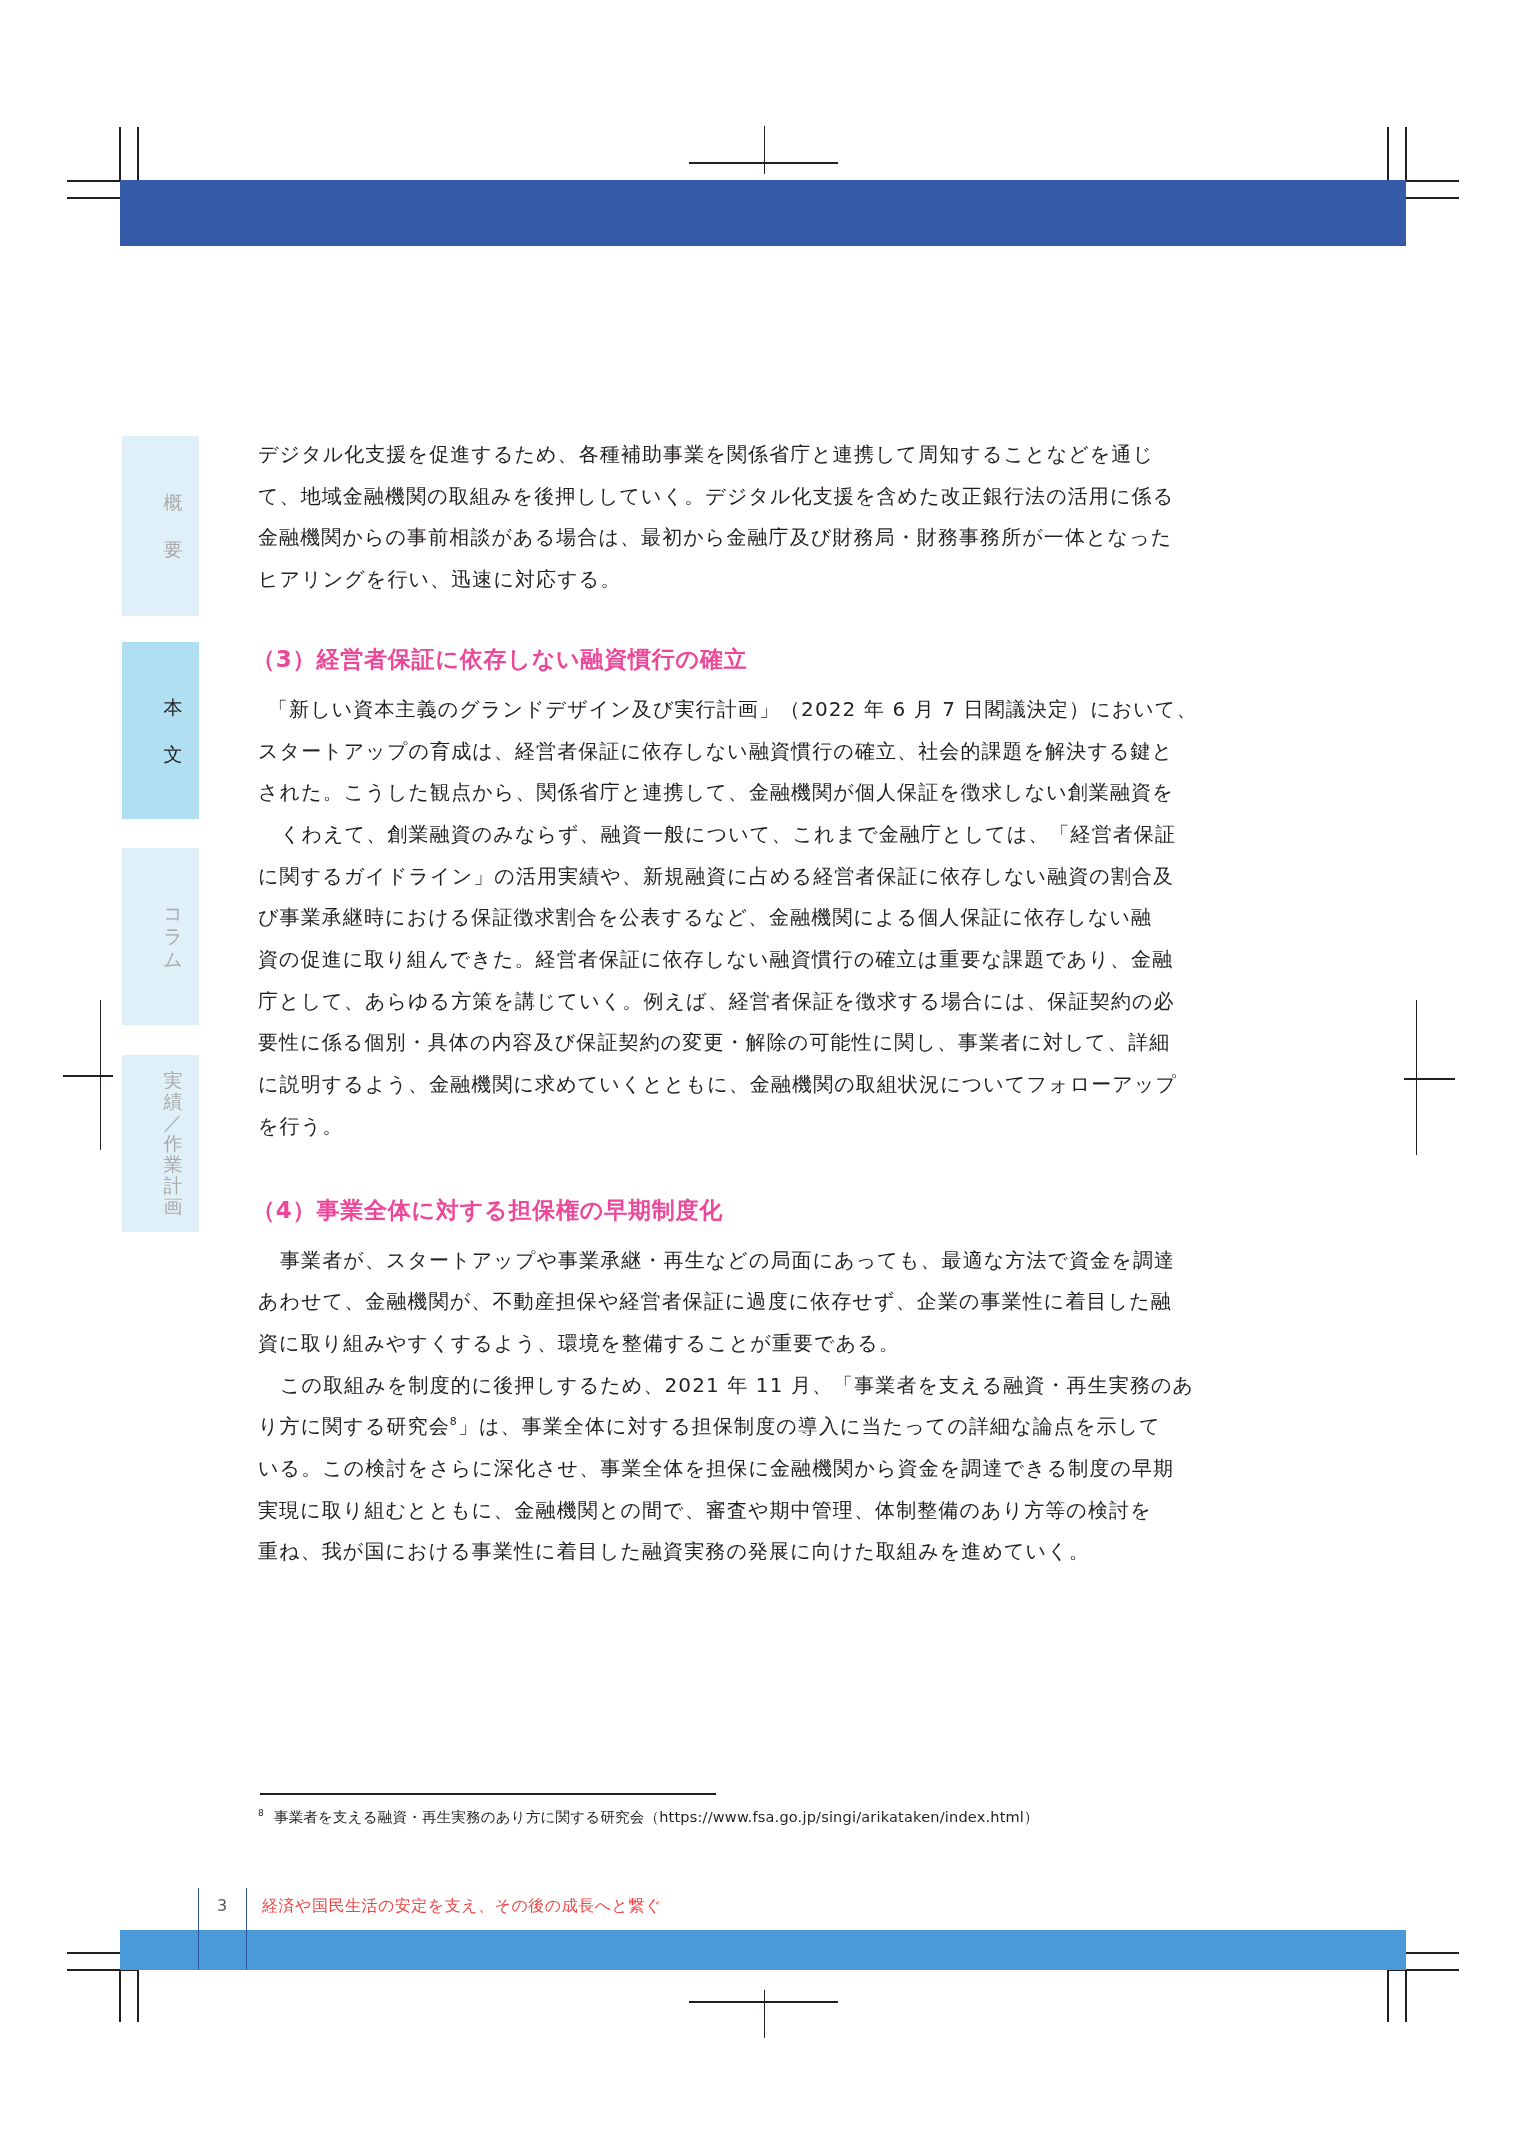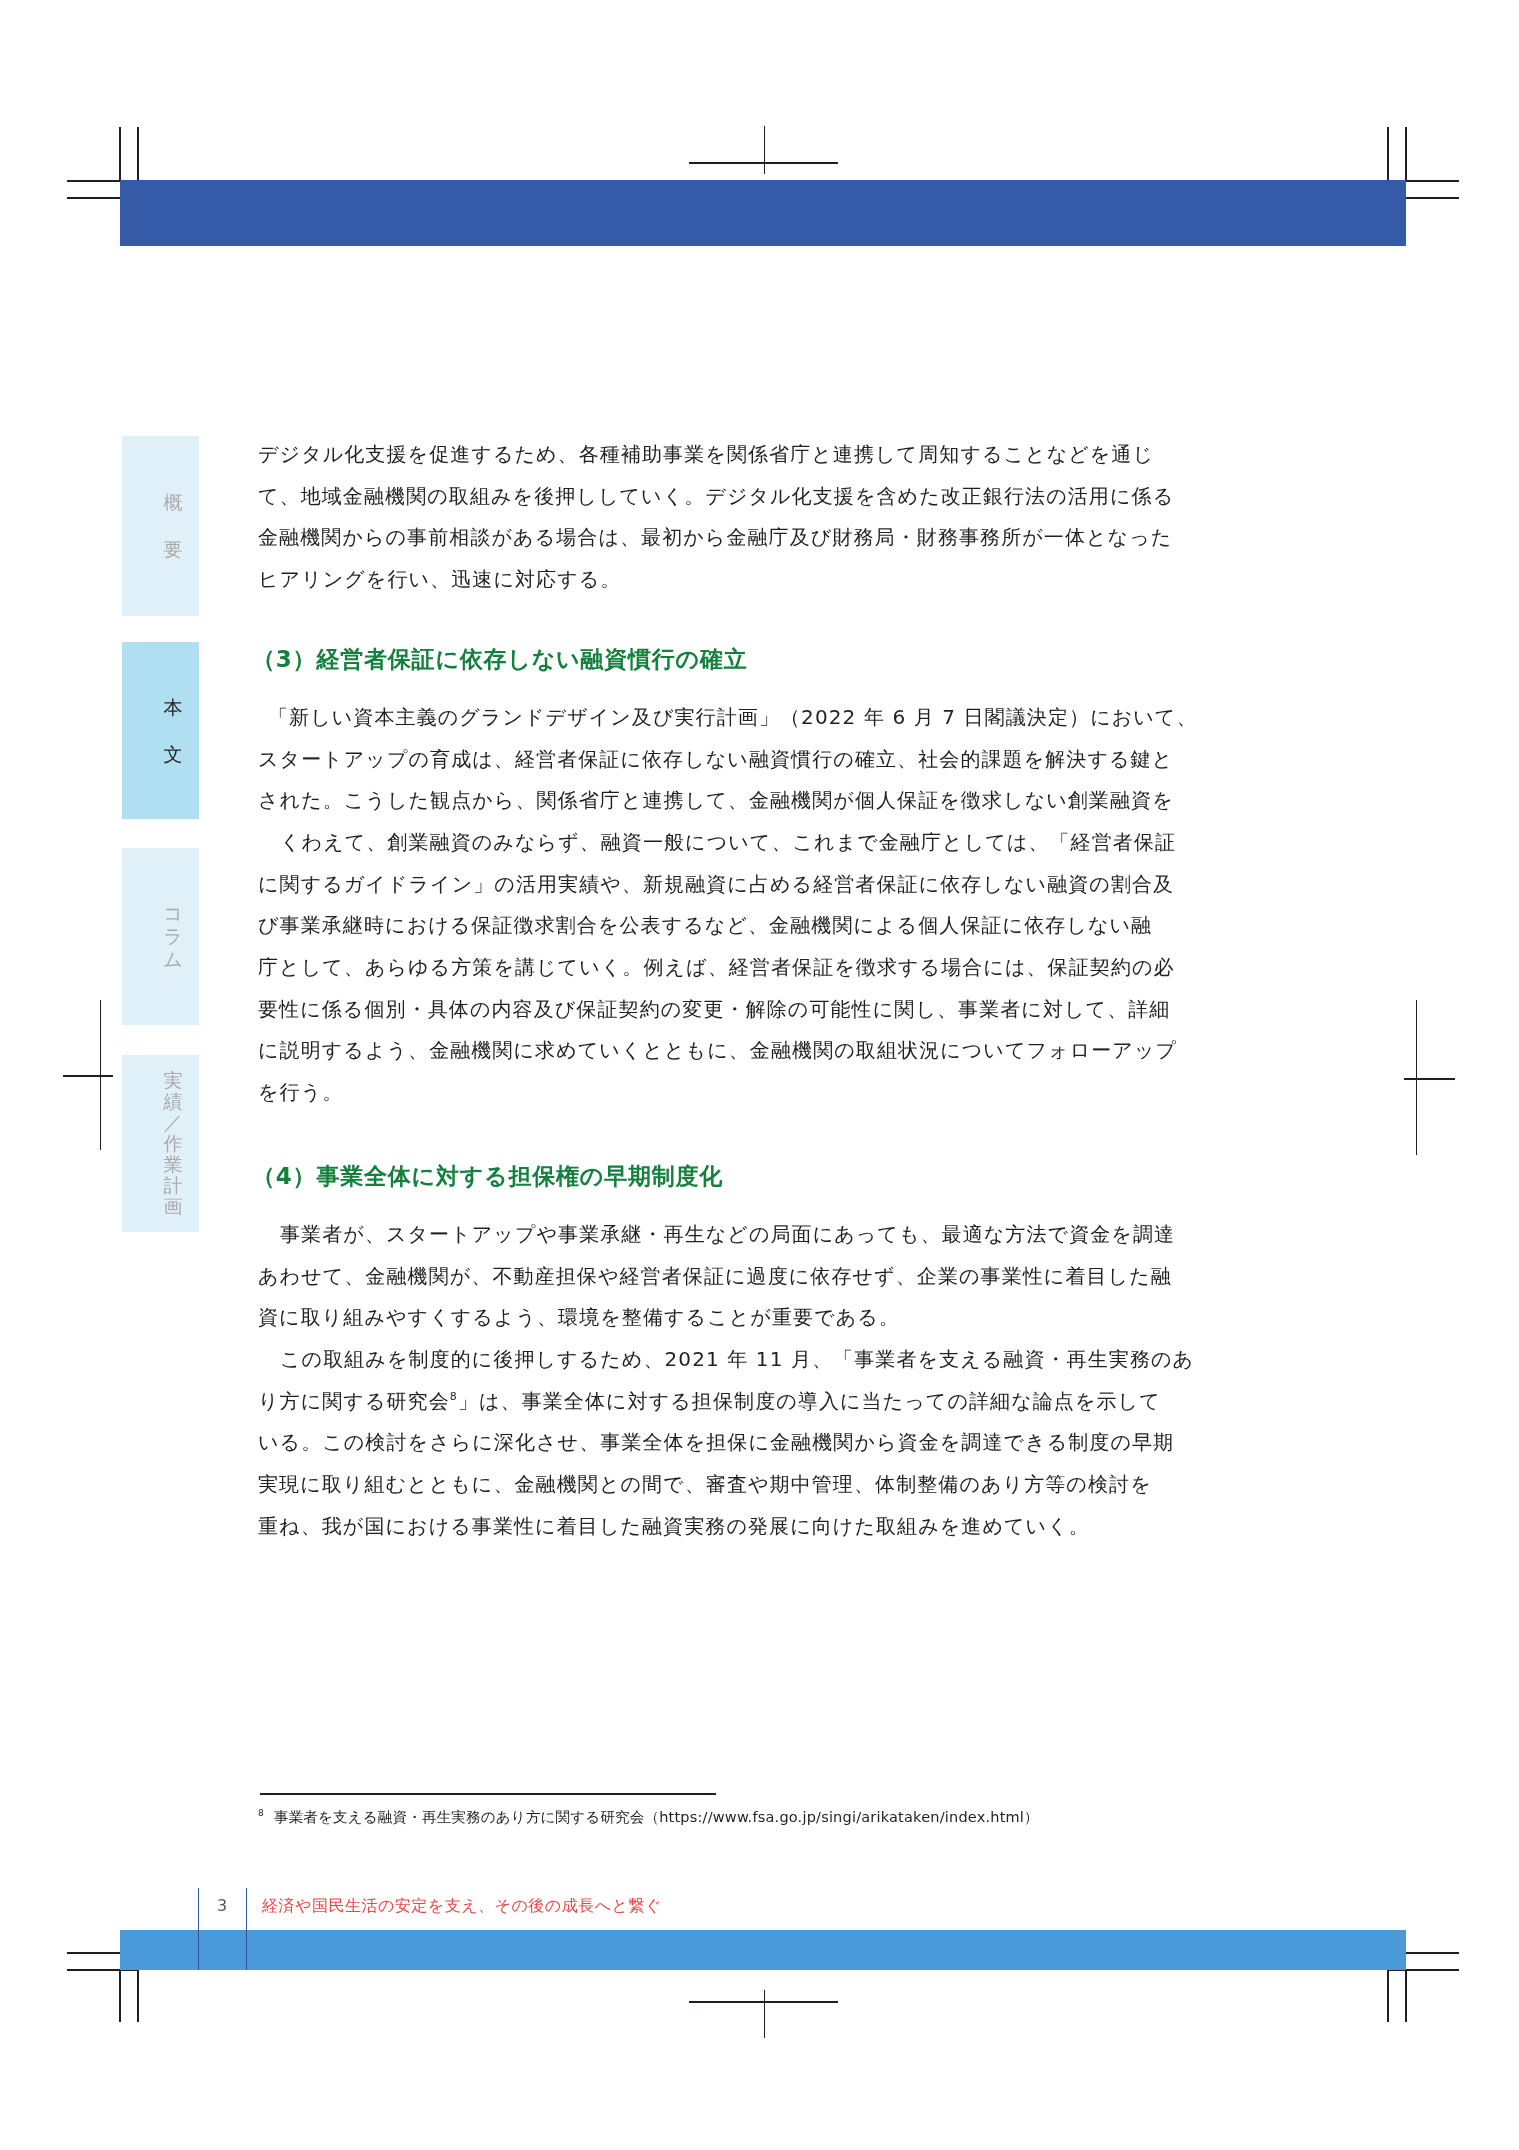--- a/index.html
+++ b/index.html
@@ -29,22 +29,22 @@
   .side-tab.spaced .ch { margin: 14px 0; }
   .side-tab.tight .ch { margin: 1px 0; }
 
   #content { position: absolute; left: 258px; top: 434px; width: 984px; }
   .para {
     font-size: 20px; line-height: 41.7px; letter-spacing: 1.1px;
     text-align: justify; margin: 0; color: #231f20;
   }
   .para .line { display: block; white-space: nowrap; }
   .heading {
-    font-size: 23px; font-weight: bold; color: #15803d;
-    margin: 16px; line-height: 44px; letter-spacing: 0.8px;
+    font-size: 23px; font-weight: bold; color: #ec4899;
+    margin: 8px; line-height: 44px; letter-spacing: 0.8px;
   }
   sup { font-size: 11px; line-height: 0; }
 
   #footnote-rule { left: 260px; top: 1793px; width: 456px; height: 2px; background: #231f20; }
   #footnote { left: 258px; top: 1808px; font-size: 14.5px; color: #231f20; white-space: nowrap; letter-spacing: 0.2px; }
   #footnote sup { font-size: 9px; margin-right: 10px; }
 
   #page-number { left: 198px; top: 1896px; width: 48px; text-align: center; font-size: 16px; color: #555; }
   #footer-title { left: 262px; top: 1896px; font-size: 16px; color: #ef4444; white-space: nowrap; letter-spacing: 0.5px; }
   .footer-divider { position: absolute; width: 1px; background: #2f55a5; top: 1888px; height: 82px; }
@@ -125,20 +125,21 @@
   <h2 class="heading" style="margin-top:36px; margin-left:-6px;">（3）経営者保証に依存しない融資慣行の確立</h2>
   <p class="para">
     <span class="line" style="text-indent:10px;">「新しい資本主義のグランドデザイン及び実行計画」（2022 年 6 月 7 日閣議決定）において、</span>
     <span class="line">スタートアップの育成は、経営者保証に依存しない融資慣行の確立、社会的課題を解決する鍵と</span>
     <span class="line">された。こうした観点から、関係省庁と連携して、金融機関が個人保証を徴求しない創業融資を</span>
   </p>
   <p class="para">
     <span class="line" style="text-indent:22px;">くわえて、創業融資のみならず、融資一般について、これまで金融庁としては、「経営者保証</span>
     <span class="line">に関するガイドライン」の活用実績や、新規融資に占める経営者保証に依存しない融資の割合及</span>
     <span class="line">び事業承継時における保証徴求割合を公表するなど、金融機関による個人保証に依存しない融</span>
+    <span class="line">資の促進に取り組んできた。経営者保証に依存しない融資慣行の確立は重要な課題であり、金融</span>
     <span class="line">庁として、あらゆる方策を講じていく。例えば、経営者保証を徴求する場合には、保証契約の必</span>
     <span class="line">要性に係る個別・具体の内容及び保証契約の変更・解除の可能性に関し、事業者に対して、詳細</span>
     <span class="line">に説明するよう、金融機関に求めていくとともに、金融機関の取組状況についてフォローアップ</span>
     <span class="line">を行う。</span>
   </p>
 
   <h2 class="heading" style="margin-top:40px; margin-left:-6px;">（4）事業全体に対する担保権の早期制度化</h2>
   <p class="para">
     <span class="line" style="text-indent:22px;">事業者が、スタートアップや事業承継・再生などの局面にあっても、最適な方法で資金を調達</span>
     <span class="line">あわせて、金融機関が、不動産担保や経営者保証に過度に依存せず、企業の事業性に着目した融</span>

